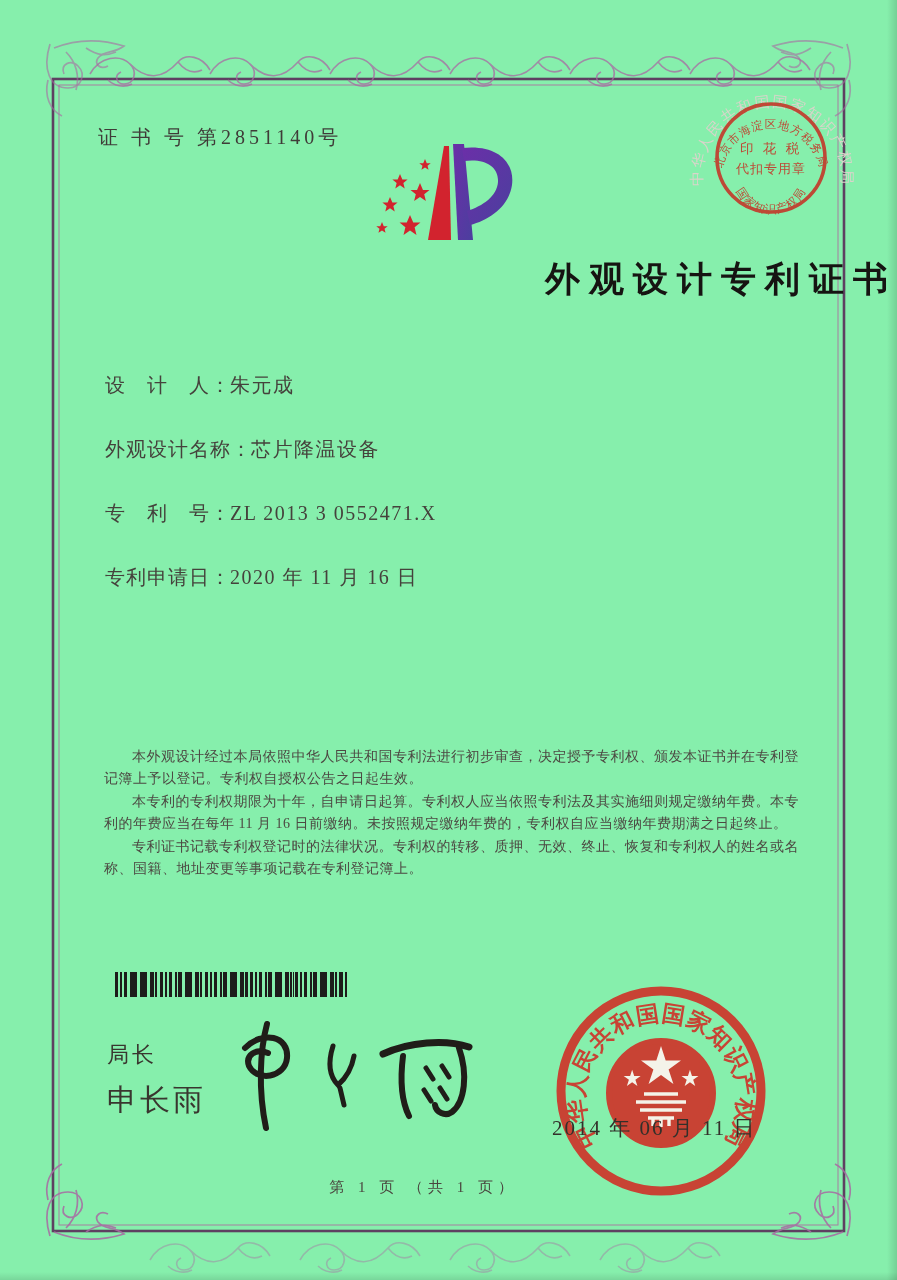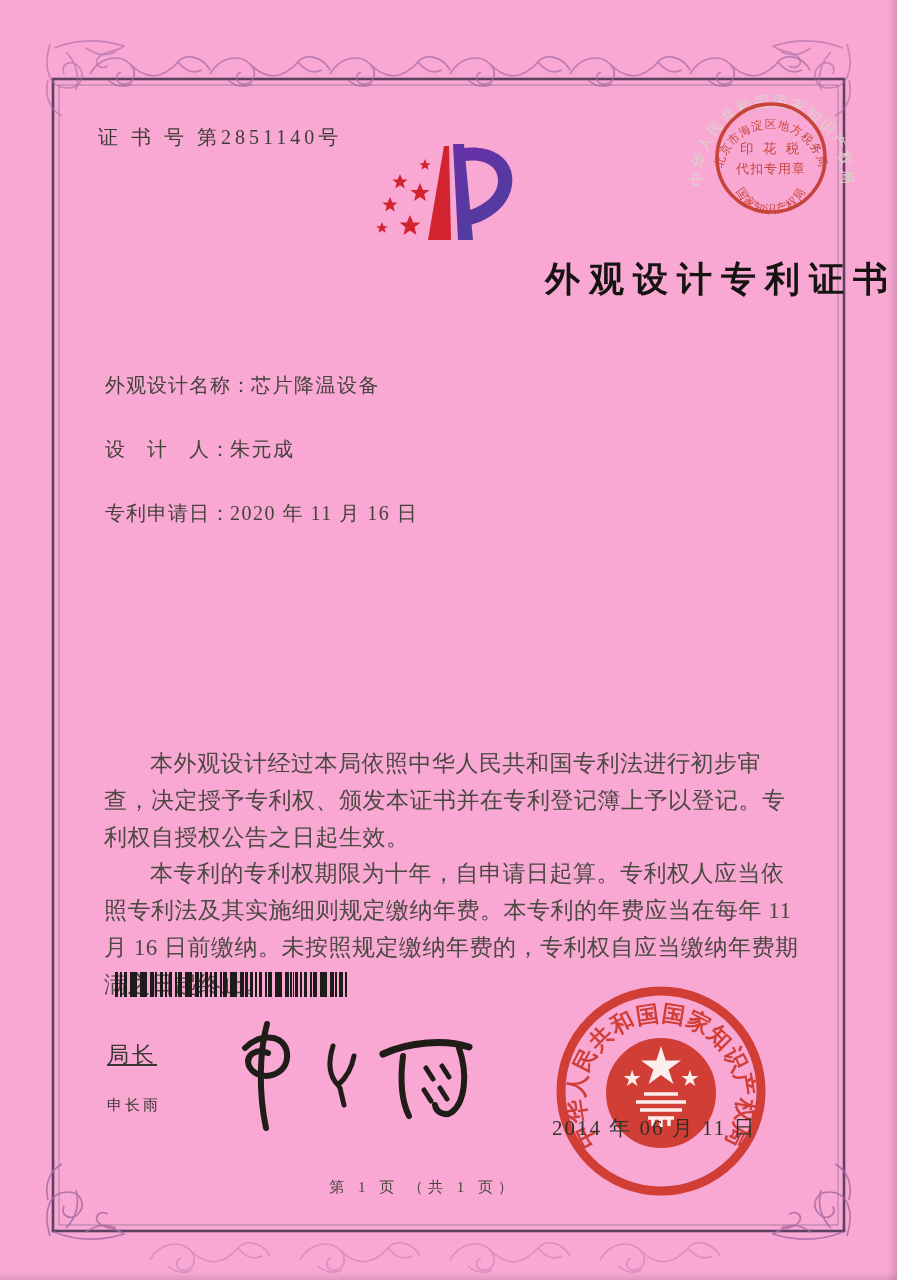--- a/index.html
+++ b/index.html
@@ -1,38 +1,38 @@
 <!DOCTYPE html>
 <html><head>
 <meta charset="utf-8">
 <style>
   html,body{margin:0;padding:0;background:#e8e6e2;}
-  .page{position:relative;width:897px;height:1280px;background:#f9a8d4;overflow:hidden;
+  .page{position:relative;width:897px;height:1280px;background:#86efac;overflow:hidden;
         font-family:"Liberation Serif", serif;}
   .page::after{content:"";position:absolute;top:0;right:0;bottom:0;width:10px;
         background:linear-gradient(to right,rgba(0,0,0,0),rgba(0,0,0,.13));pointer-events:none;}
   .page::before{content:"";position:absolute;left:0;right:0;bottom:0;height:8px;
         background:linear-gradient(to bottom,rgba(0,0,0,0),rgba(0,0,0,.10));pointer-events:none;z-index:9;}
   .abs{position:absolute;}
   .certno{left:98px;top:124px;font-size:20px;letter-spacing:4px;color:#3f3c38;}
   .title{left:0;top:256px;width:100%;text-align:right;font-size:35px;font-weight:bold;
          letter-spacing:9px;color:#161412;}
   .fields{left:105px;top:372px;width:640px;}
   .frow{height:64px;font-size:20px;color:#45423c;white-space:nowrap;}
   .frow .lab{letter-spacing:1px;}
   .frow .val{letter-spacing:1.5px;}
-  .paras{left:104px;top:746px;width:702px;font-size:23px;line-height:1.6;color:#4c4842;}
+  .paras{left:104px;top:746px;width:702px;font-size:14px;line-height:1.6;color:#4c4842;}
   .paras p{margin:0;text-indent:2em;letter-spacing:.5px;}
   .barcode{left:115px;top:972px;width:232px;height:25px;
     background:
       repeating-linear-gradient(90deg,#1d1c1a 0 2px,transparent 2px 5px),
       repeating-linear-gradient(90deg,#1d1c1a 0 3px,transparent 3px 9px),
       repeating-linear-gradient(90deg,transparent 0 17px,#1d1c1a 17px 18px,transparent 18px 23px);}
-  .sig-title{left:107px;top:1040px;font-size:22px;color:#39362f;letter-spacing:3px;text-decoration:underline;}
-  .sig-name{left:107px;top:1080px;font-size:15px;color:#39362f;letter-spacing:3px;margin-top:16px;}
+  .sig-title{left:107px;top:1040px;font-size:22px;color:#39362f;letter-spacing:3px;}
+  .sig-name{left:107px;top:1080px;font-size:30px;color:#39362f;letter-spacing:3px;}
   .footer{left:0;top:1178px;width:100%;text-align:center;font-size:15px;
           letter-spacing:5px;color:#4a463f;transform:translateX(-25px);}
   .seal-date{left:552px;top:1114px;font-size:21px;color:#33302a;letter-spacing:2px;z-index:6;}
   svg text{font-family:"Liberation Serif", serif;}
 </style>
 </head>
 <body>
 
 <div class="page">
 
@@ -131,28 +131,30 @@
       <use href="#lstar" transform="translate(68,53) scale(10)"></use>
       <use href="#lstar" transform="translate(38,65) scale(8)"></use>
       <use href="#lstar" transform="translate(58,86) scale(11)"></use>
       <use href="#lstar" transform="translate(30,88) scale(6)"></use>
     </g>
   </svg>
 
   <div class="abs title">外观设计专利证书</div>
 
   <div class="abs fields">
+    <div class="frow"><span class="lab">设　计　人</span><span>：</span><span class="val">朱元成</span></div>
     <div class="frow"><span class="lab">外观设计名称</span><span>：</span><span class="val">芯片降温设备</span></div>
-    <div class="frow"><span class="lab">设　计　人</span><span>：</span><span class="val">朱元成</span></div>
+    <div class="frow"><span class="lab">专　利　号</span><span>：</span><span class="val">ZL 2013 3 0552471.X</span></div>
     <div class="frow"><span class="lab">专利申请日</span><span>：</span><span class="val">2020 年 11 月 16 日</span></div>
   </div>
 
   <div class="abs paras">
     <p>本外观设计经过本局依照中华人民共和国专利法进行初步审查，决定授予专利权、颁发本证书并在专利登记簿上予以登记。专利权自授权公告之日起生效。</p>
     <p>本专利的专利权期限为十年，自申请日起算。专利权人应当依照专利法及其实施细则规定缴纳年费。本专利的年费应当在每年 11 月 16 日前缴纳。未按照规定缴纳年费的，专利权自应当缴纳年费期满之日起终止。</p>
+    <p>专利证书记载专利权登记时的法律状况。专利权的转移、质押、无效、终止、恢复和专利权人的姓名或名称、国籍、地址变更等事项记载在专利登记簿上。</p>
   </div>
 
   <div class="abs barcode"></div>
 
   <div class="abs sig-title">局长</div>
   <div class="abs sig-name">申长雨</div>
 
   <svg class="abs" style="left:205px;top:1008px" width="290" height="130" viewBox="0 0 290 130" fill="none" stroke="#201d19" stroke-width="6" stroke-linecap="round">
 
     <path d="M 62,16 C 55,42 53,82 61,120"></path>

